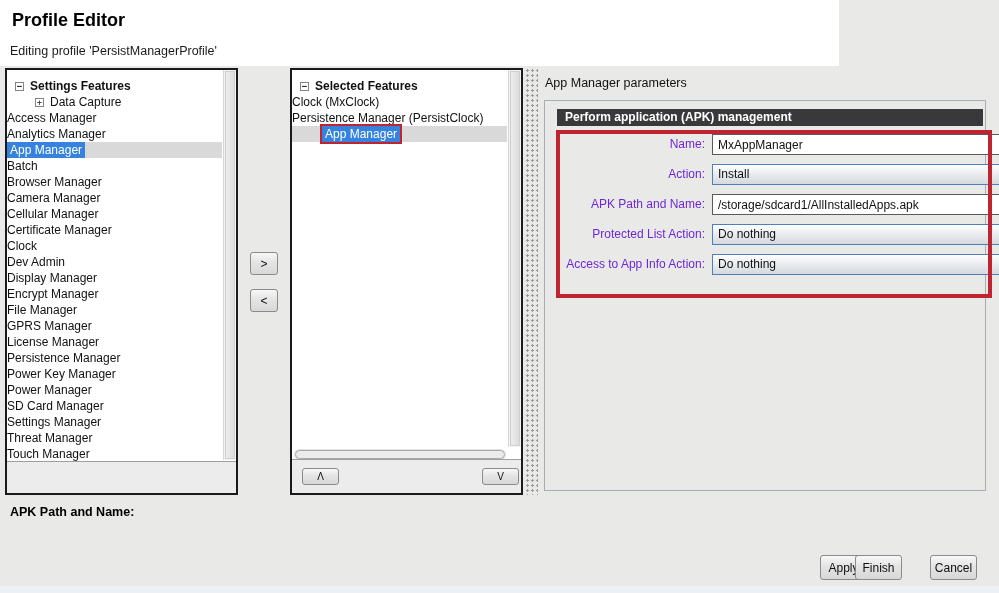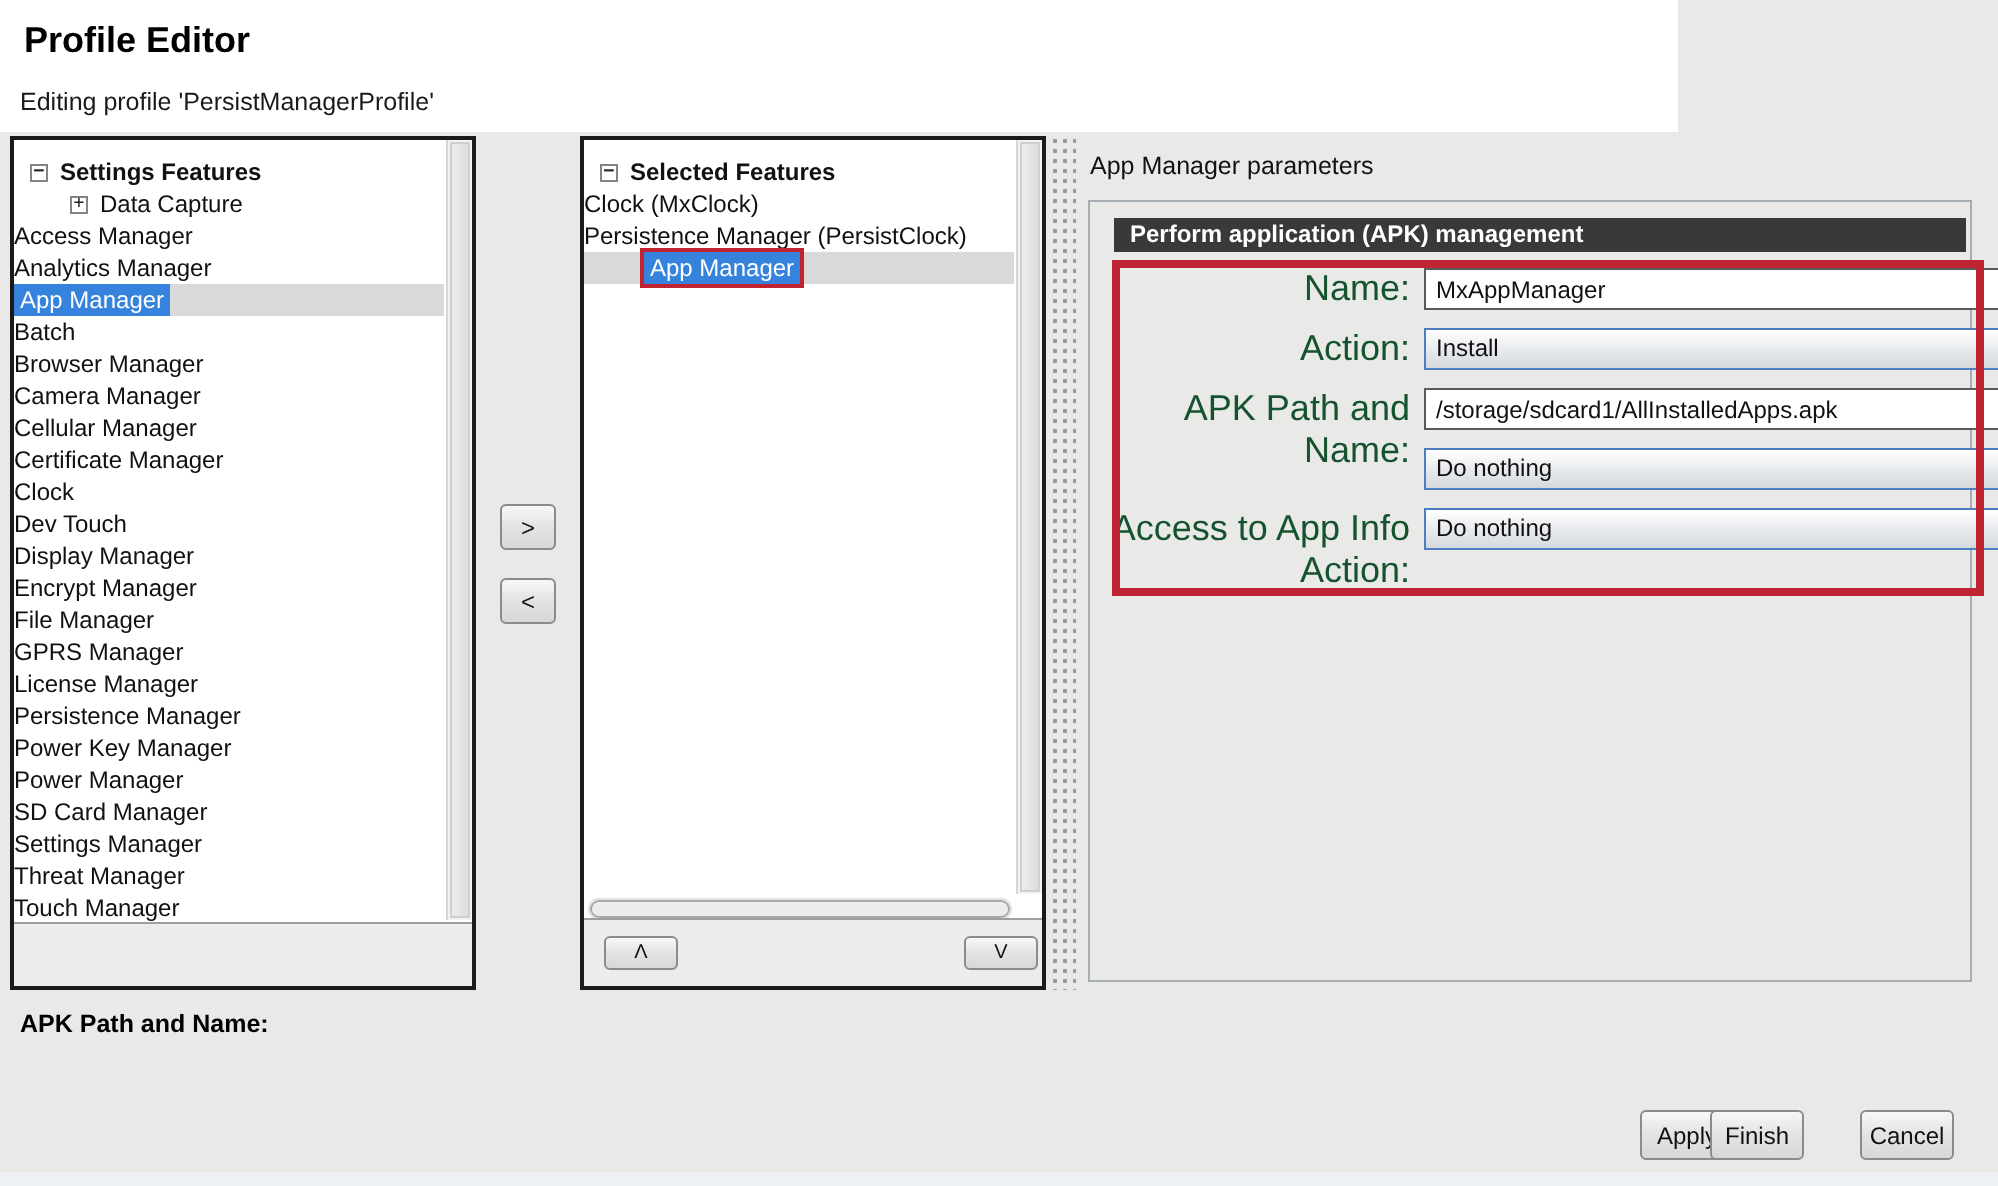--- a/index.html
+++ b/index.html
@@ -49,21 +49,21 @@
   #splitter{position:absolute;left:525px;top:68px;width:13px;height:427px;background-color:#e9e9e8;
             background-image:radial-gradient(circle,#9a9a9a 1px,rgba(0,0,0,0) 1.3px);background-size:5px 5px;}
   
   #params-panel{position:absolute;left:538px;top:68px;width:461px;height:427px;}
   #params-title{position:absolute;left:7px;top:8px;font-size:12.5px;color:#111;}
   #params-group{position:absolute;left:6px;top:32px;width:442px;height:391px;border:1px solid #a6adb5;background:#e9e9e8;}
   #section-header{position:absolute;left:12px;top:8px;width:426px;height:17px;background:var(--section-header-bg);
                   color:#fff;font-weight:bold;font-size:12px;line-height:17px;padding-left:8px;}
   #annot-box-right{position:absolute;left:11px;top:29px;width:436px;height:168px;border:4px solid var(--annotation-red);z-index:5;pointer-events:none;}
   .field-row{position:absolute;left:0;width:440px;height:21px;}
-  .field-label{position:absolute;left:0;top:0;width:160px;text-align:right;font-size:18px;line-height:21px;color:#14532d;}
+  .field-label{position:absolute;left:0;top:0;width:160px;text-align:right;font-size:12px;line-height:21px;color:#6d28d9;}
   .textbox{position:absolute;left:167px;top:0;width:312px;height:21px;border:1px solid #5a5a5a;background:#fff;
            font-size:12px;padding:0 5px;font-family:inherit;color:#111;}
   .combo{position:absolute;left:167px;top:0;width:316px;height:21px;border:1px solid #4d7fbe;
          background:linear-gradient(#ffffff,#e4e7eb 60%,#d5dade);display:flex;align-items:stretch;}
   .combo-value{flex:1;font-size:12px;line-height:19px;padding-left:5px;color:#111;overflow:hidden;}
   .combo-btn{flex:0 0 23px;background:linear-gradient(var(--dropdown-accent),#5b90cc);border-left:1px solid #4d7fbe;
              display:flex;align-items:center;justify-content:center;}
   .tri{width:0;height:0;border-left:4px solid transparent;border-right:4px solid transparent;border-top:5px solid #dce8f8;}
   
   #help-title{position:absolute;left:10px;top:505px;font-size:12.5px;font-weight:bold;color:#000;}
@@ -122,21 +122,21 @@
         <div class="tree-row d2">
 
     <span class="tree-label">Certificate Manager</span>
   </div>
         <div class="tree-row d2">
 
     <span class="tree-label">Clock</span>
   </div>
         <div class="tree-row d2">
 
-    <span class="tree-label">Dev Touch</span>
+    <span class="tree-label">Dev Admin</span>
   </div>
         <div class="tree-row d2">
 
     <span class="tree-label">Display Manager</span>
   </div>
         <div class="tree-row d2">
 
     <span class="tree-label">Encrypt Manager</span>
   </div>
         <div class="tree-row d2">
@@ -250,20 +250,21 @@
         <div class="tri"></div>
       </div>
     </div>
   </div>
           <div class="field-row" style="top: 93px;">
     <div class="field-label">APK Path and Name:</div>
     <input class="textbox" type="text" value="/storage/sdcard1/AllInstalledApps.apk" style="">
 
   </div>
           <div class="field-row" style="top: 123px;">
+    <div class="field-label">Protected List Action:</div>
 
     <div class="combo">
       <div class="combo-value">Do nothing</div>
       <div class="combo-btn">
         <div class="tri"></div>
       </div>
     </div>
   </div>
           <div class="field-row" style="top: 153px; text-decoration: underline;">
     <div class="field-label">Access to App Info Action:</div>

